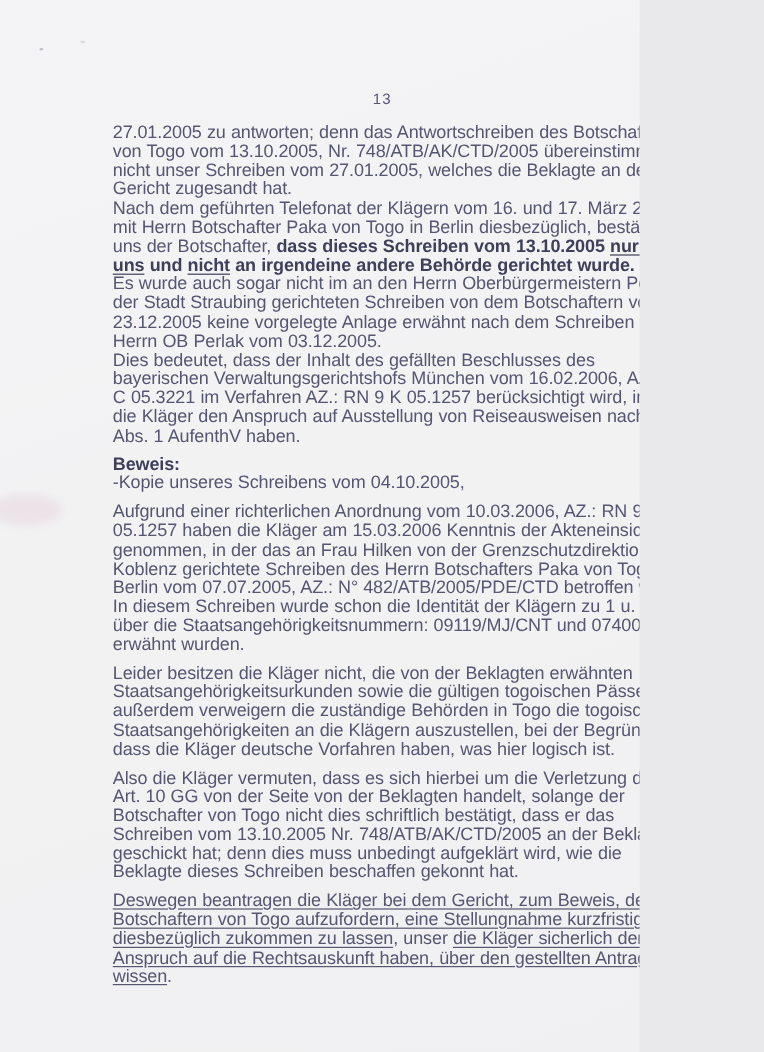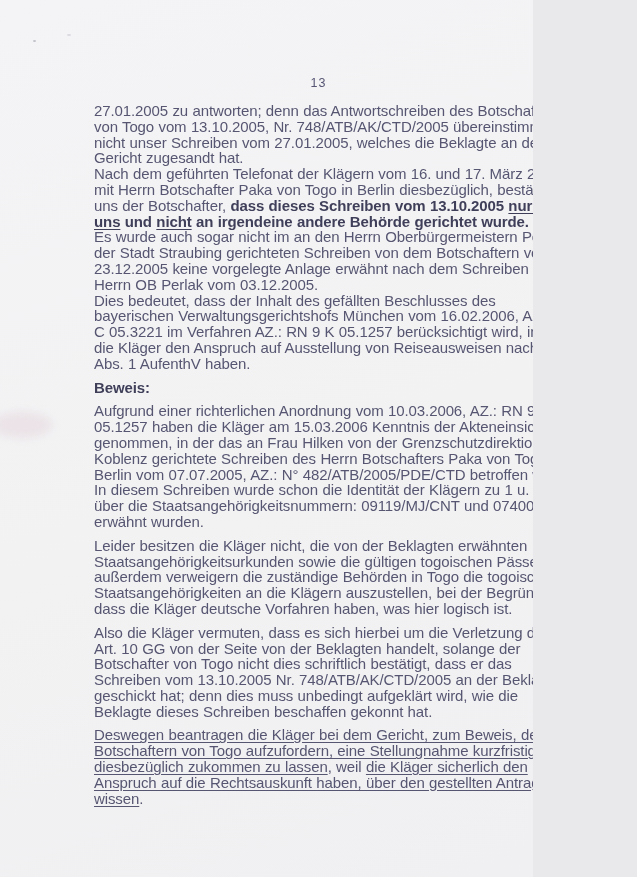--- a/index.html
+++ b/index.html
@@ -75,18 +75,19 @@
   <div class="smudge right"></div>
 
   <div class="page-number">13</div>
 
   <div class="doc-body">
       <p class="para"><span>27.01.2005 zu antworten; denn das Antwortschreiben des Botschafters von Togo vom 13.10.2005, Nr. 748/ATB/AK/CTD/2005 übereinstimmt nicht unser Schreiben vom 27.01.2005, welches die Beklagte an dem Gericht zugesandt hat.</span></p>
       <p class="para"><span>Nach dem geführten Telefonat der Klägern vom 16. und 17. März 2006 mit Herrn Botschafter Paka von Togo in Berlin diesbezüglich, bestätigt uns der Botschafter, </span><span class="b">dass dieses Schreiben vom 13.10.2005 </span><span class="b u">nur an uns</span><span class="b">  und </span><span class="b u">nicht</span><span class="b"> an irgendeine andere Behörde gerichtet wurde.</span></p>
       <p class="para"><span>Es wurde auch sogar nicht im an den Herrn Oberbürgermeistern Perlak der Stadt Straubing gerichteten Schreiben von dem Botschaftern vom 23.12.2005 keine vorgelegte Anlage erwähnt nach dem Schreiben des Herrn OB Perlak vom 03.12.2005.</span></p>
       <p class="para"><span>Dies bedeutet, dass der Inhalt des gefällten Beschlusses des bayerischen Verwaltungsgerichtshofs München vom 16.02.2006, AZ.: 24 C 05.3221 im Verfahren AZ.: RN 9 K 05.1257 berücksichtigt wird, in dem die Kläger den Anspruch auf Ausstellung von Reiseausweisen nach § 5 Abs. 1 AufenthV haben.</span></p>
       <p class="para gap"><span class="b">Beweis:</span></p>
+      <p class="para"><span>-Kopie unseres Schreibens vom 04.10.2005,</span></p>
       <p class="para gap"><span>Aufgrund einer richterlichen Anordnung vom 10.03.2006, AZ.: RN 9 K 05.1257 haben die Kläger am 15.03.2006 Kenntnis der Akteneinsicht genommen, in der das an Frau Hilken von der Grenzschutzdirektion Koblenz gerichtete Schreiben des Herrn Botschafters Paka von Togo in Berlin vom 07.07.2005, AZ.: N° 482/ATB/2005/PDE/CTD betroffen war. In diesem Schreiben wurde schon die Identität der Klägern zu 1 u. zu 2 über die Staatsangehörigkeitsnummern: 09119/MJ/CNT und 074009 erwähnt wurden.</span></p>
       <p class="para gap"><span>Leider besitzen die Kläger nicht, die von der Beklagten erwähnten Staatsangehörigkeitsurkunden sowie die gültigen togoischen Pässe, und außerdem verweigern die zuständige Behörden in Togo die togoischen Staatsangehörigkeiten an die Klägern auszustellen, bei der Begründung, dass die Kläger deutsche Vorfahren haben, was hier logisch ist.</span></p>
       <p class="para gap"><span>Also die Kläger vermuten, dass es sich hierbei um die Verletzung des Art. 10 GG von der Seite von der Beklagten handelt, solange der Botschafter von Togo nicht dies schriftlich bestätigt, dass er das Schreiben vom 13.10.2005 Nr. 748/ATB/AK/CTD/2005 an der Beklagten geschickt hat; denn dies muss unbedingt aufgeklärt wird, wie die Beklagte dieses Schreiben beschaffen gekonnt hat.</span></p>
-      <p class="para gap"><span class="u">Deswegen beantragen die Kläger bei dem Gericht, zum Beweis, den Botschaftern von Togo aufzufordern, eine Stellungnahme kurzfristig diesbezüglich zukommen zu lassen</span><span>, weil </span><span class="u">die Kläger sicherlich den Anspruch auf die Rechtsauskunft haben, über den gestellten Antrag zu wissen</span><span>.</span></p>
+      <p class="para gap"><span class="u">Deswegen beantragen die Kläger bei dem Gericht, zum Beweis, den Botschaftern von Togo aufzufordern, eine Stellungnahme kurzfristig diesbezüglich zukommen zu lassen</span><span>, unser </span><span class="u">die Kläger sicherlich den Anspruch auf die Rechtsauskunft haben, über den gestellten Antrag zu wissen</span><span>.</span></p>
     </div>
 </div>
 
 </body></html>

